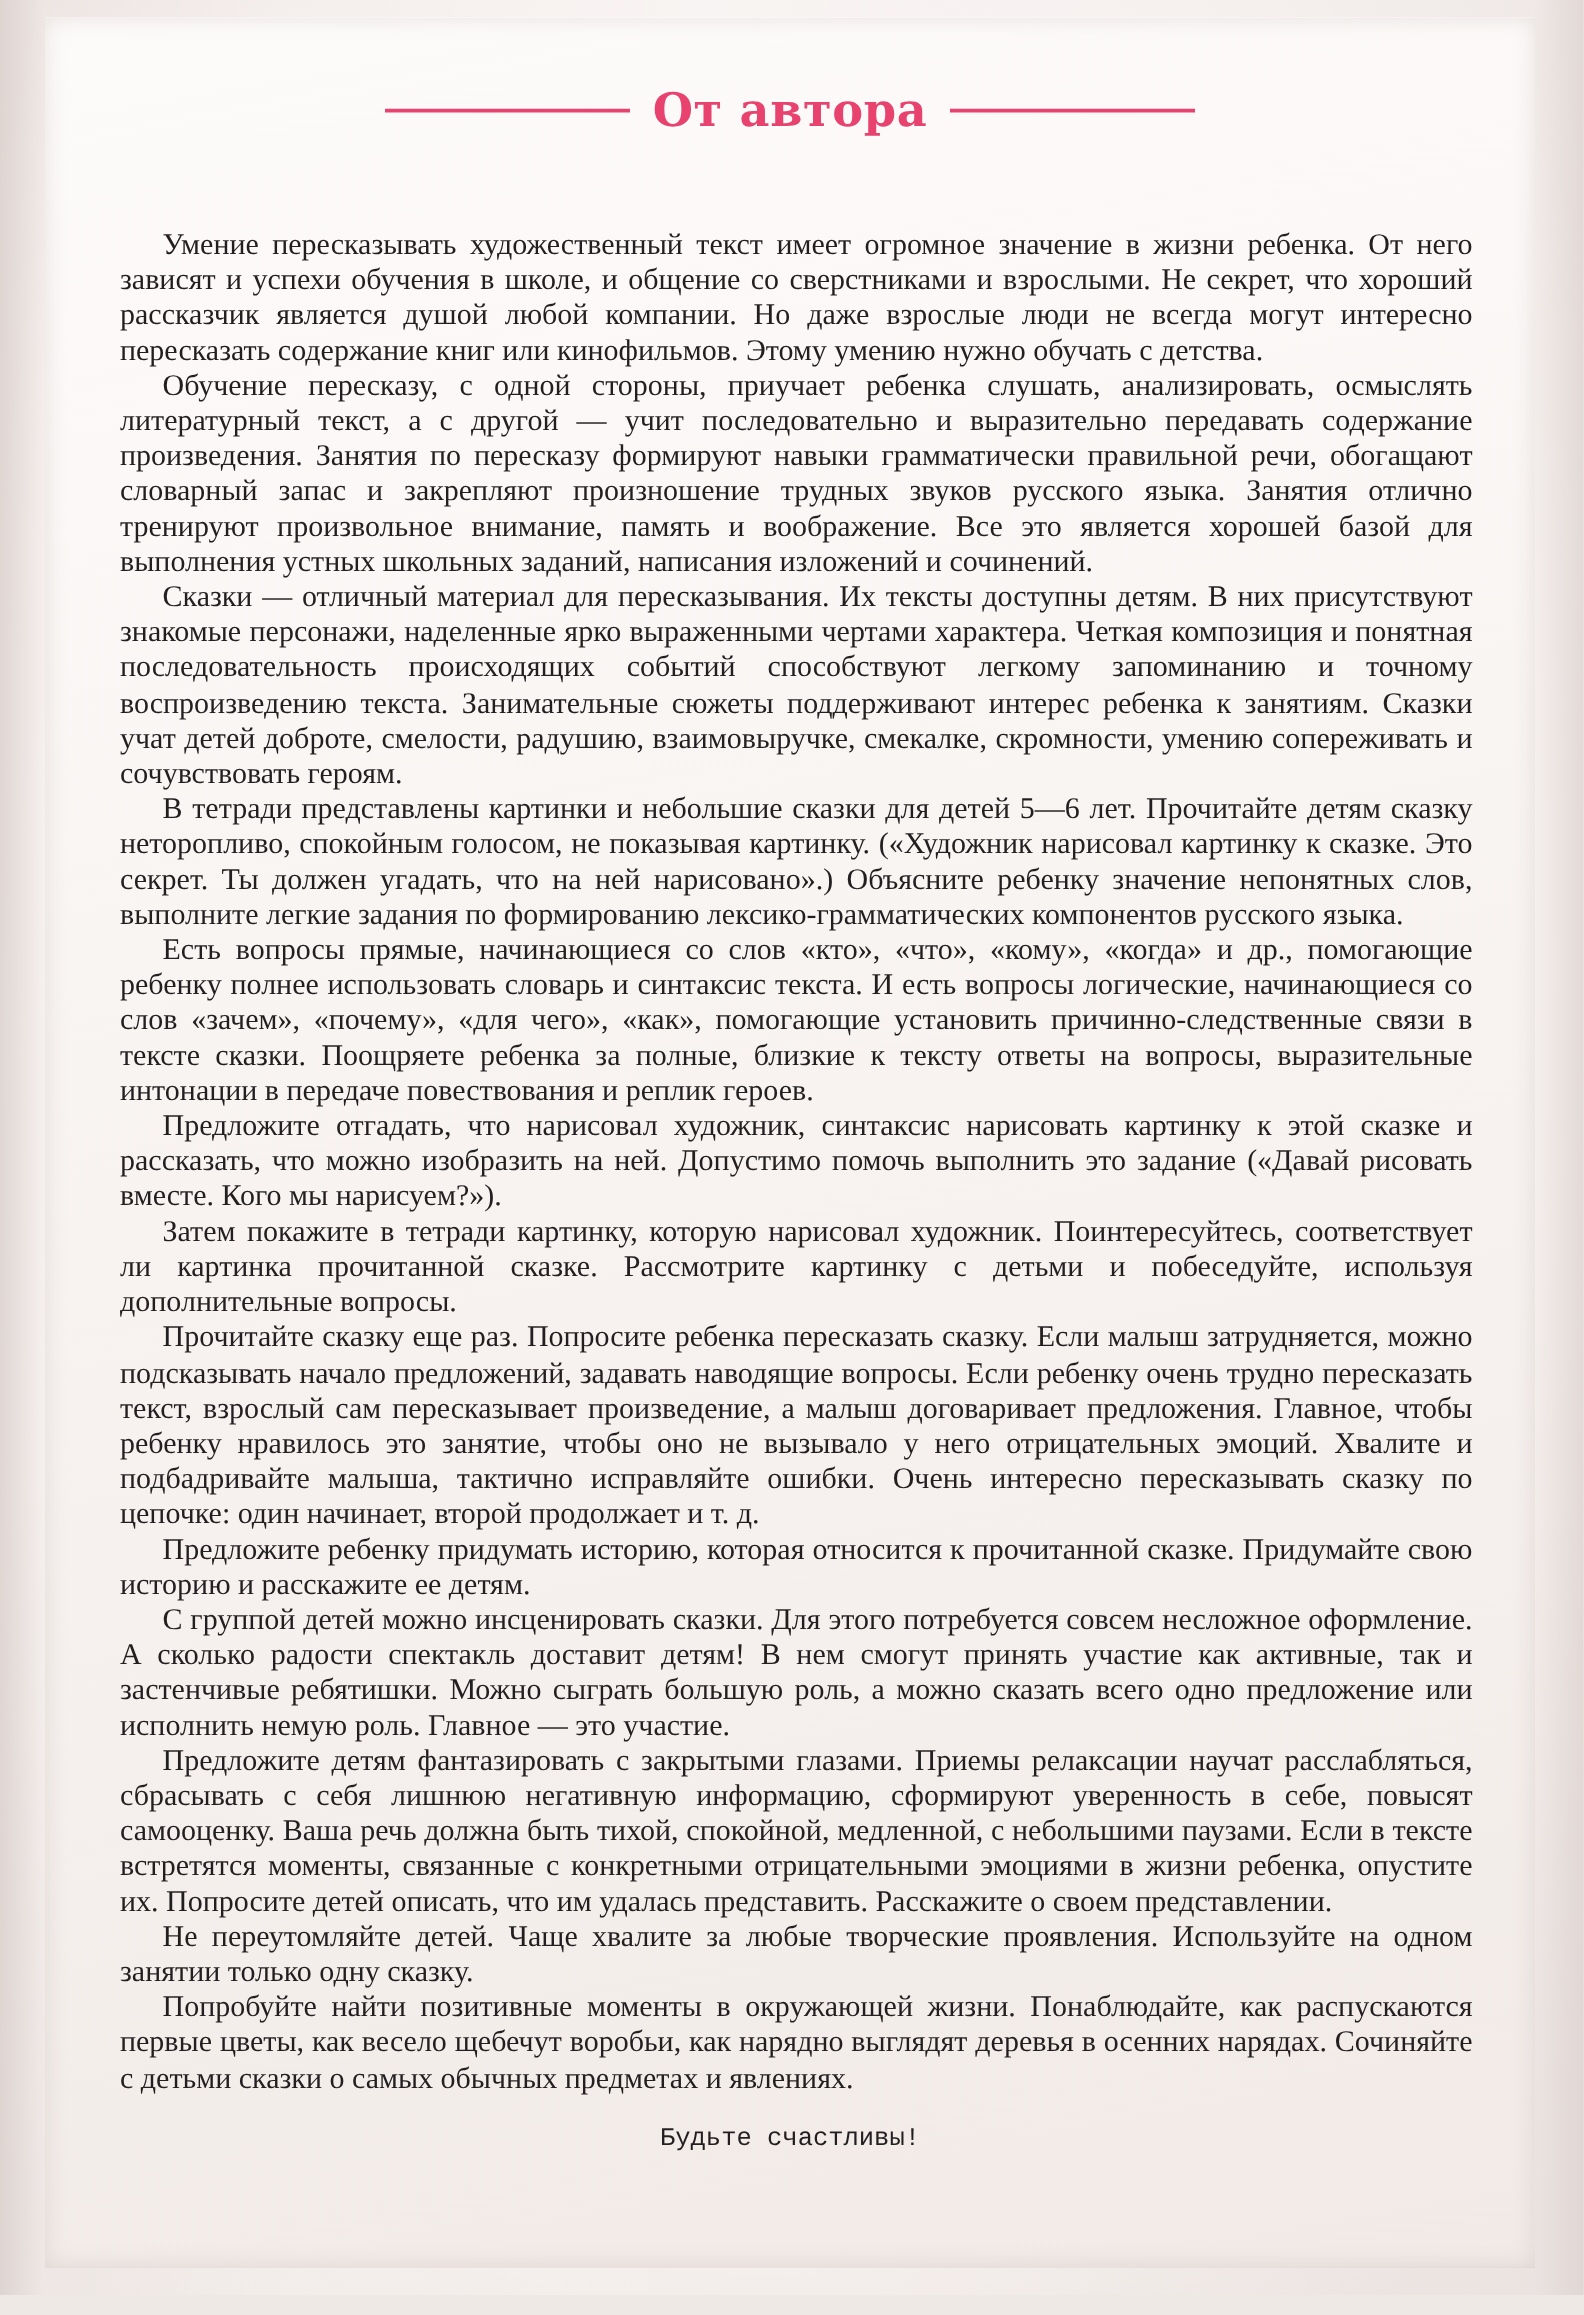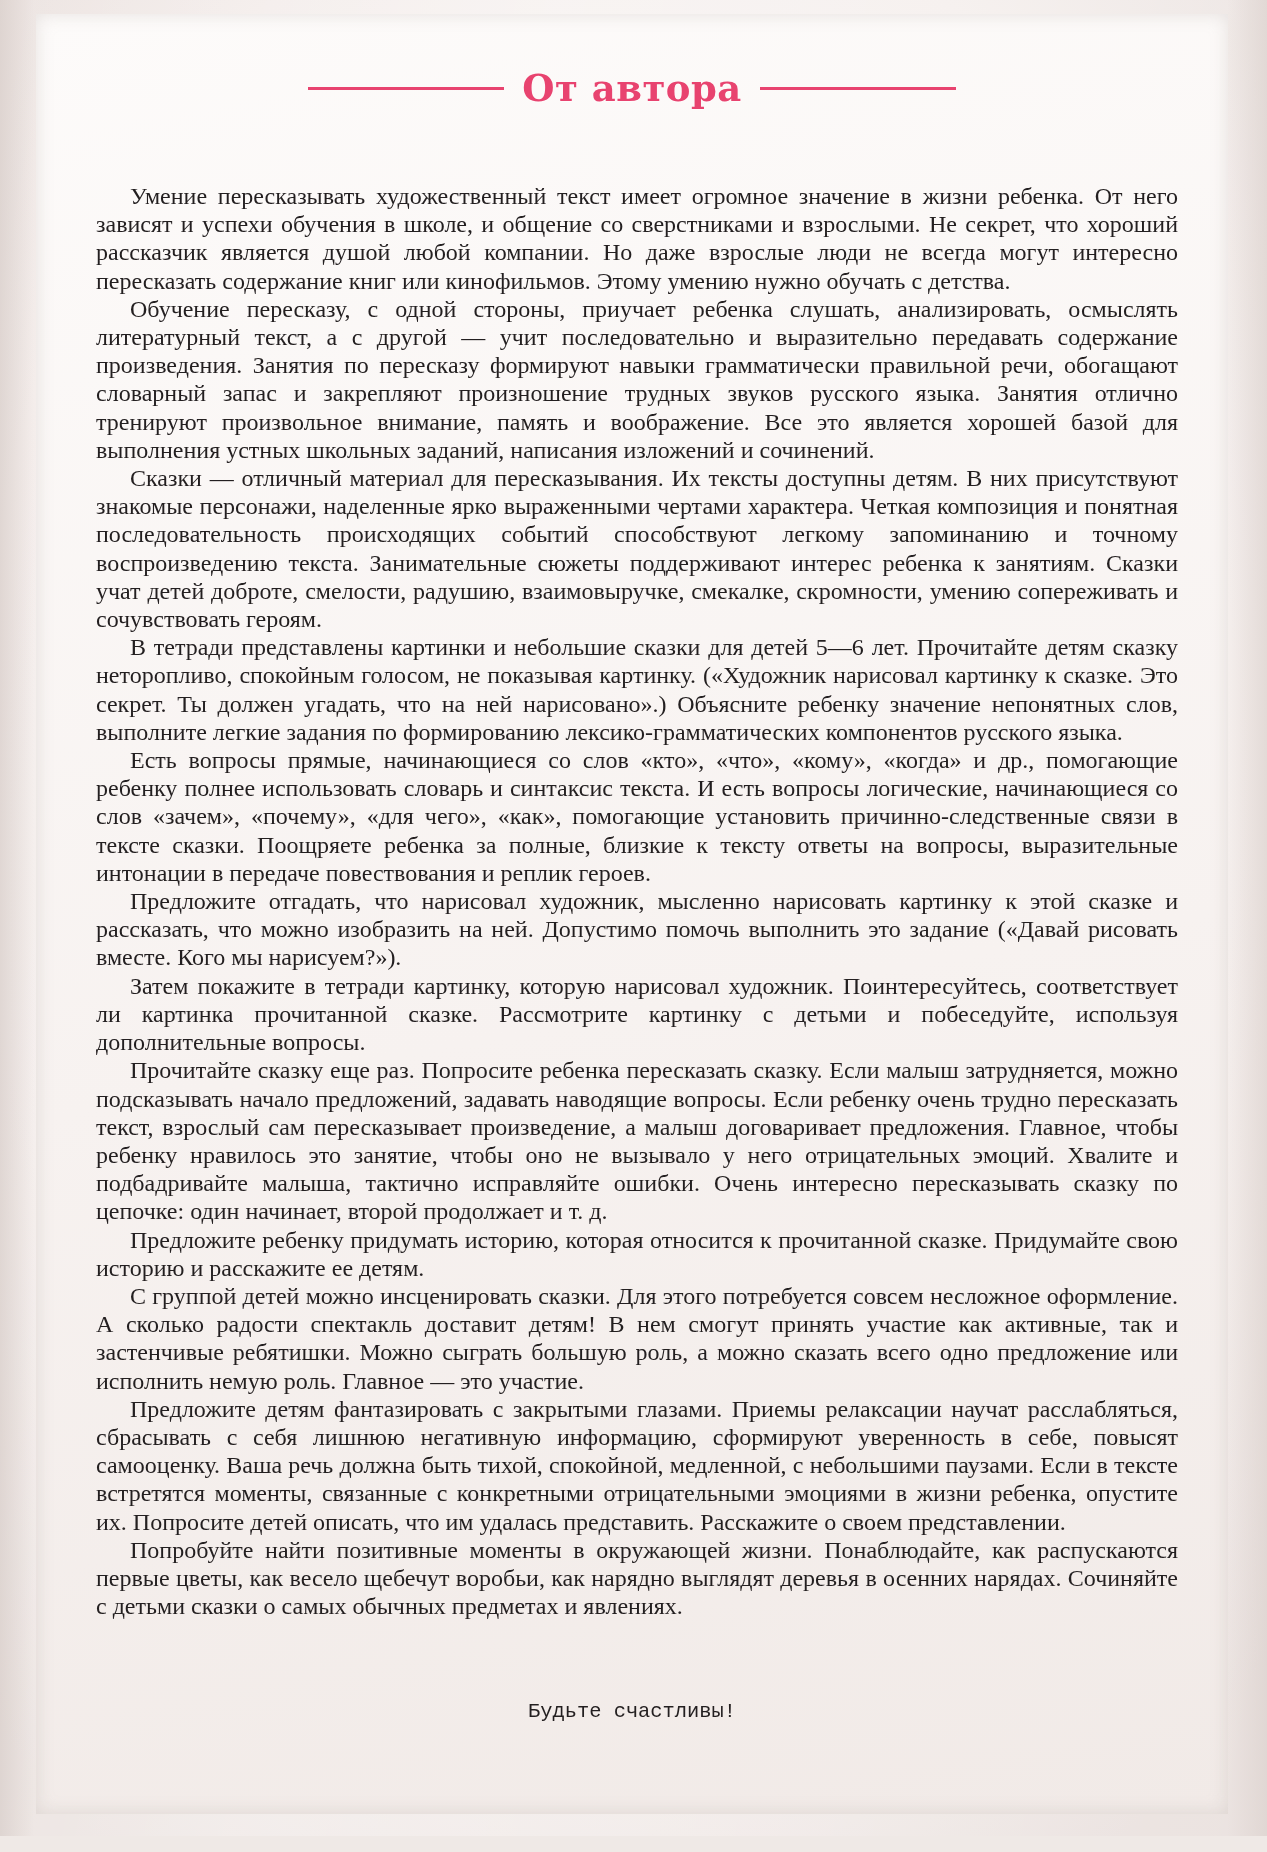--- a/index.html
+++ b/index.html
@@ -115,25 +115,26 @@
       <div class="doc-title">От автора</div>
       <div class="rule right"></div>
     </div>
 
     <div class="body-text">
       <p>Умение пересказывать художественный текст имеет огромное значение в жизни ребенка. От него зависят и успехи обучения в школе, и общение со сверстниками и взрослыми. Не секрет, что хороший рассказчик является душой любой компании. Но даже взрослые люди не всегда могут интересно пересказать содержание книг или кинофильмов. Этому умению нужно обучать с детства.</p>
       <p>Обучение пересказу, с одной стороны, приучает ребенка слушать, анализировать, осмыслять литературный текст, а с другой — учит последовательно и выразительно передавать содержание произведения. Занятия по пересказу формируют навыки грамматически правильной речи, обогащают словарный запас и закрепляют произношение трудных звуков русского языка. Занятия отлично тренируют произвольное внимание, память и воображение. Все это является хорошей базой для выполнения устных школьных заданий, написания изложений и сочинений.</p>
       <p>Сказки — отличный материал для пересказывания. Их тексты доступны детям. В них присутствуют знакомые персонажи, наделенные ярко выраженными чертами характера. Четкая композиция и понятная последовательность происходящих событий способствуют легкому запоминанию и точному воспроизведению текста. Занимательные сюжеты поддерживают интерес ребенка к занятиям. Сказки учат детей доброте, смелости, радушию, взаимовыручке, смекалке, скромности, умению сопереживать и сочувствовать героям.</p>
       <p>В тетради представлены картинки и небольшие сказки для детей 5—6 лет. Прочитайте детям сказку неторопливо, спокойным голосом, не показывая картинку. («Художник нарисовал картинку к сказке. Это секрет. Ты должен угадать, что на ней нарисовано».) Объясните ребенку значение непонятных слов, выполните легкие задания по формированию лексико-грамматических компонентов русского языка.</p>
       <p>Есть вопросы прямые, начинающиеся со слов «кто», «что», «кому», «когда» и др., помогающие ребенку полнее использовать словарь и синтаксис текста. И есть вопросы логические, начинающиеся со слов «зачем», «почему», «для чего», «как», помогающие установить причинно-следственные связи в тексте сказки. Поощряете ребенка за полные, близкие к тексту ответы на вопросы, выразительные интонации в передаче повествования и реплик героев.</p>
-      <p>Предложите отгадать, что нарисовал художник, мысленно нарисовать картинку к этой сказке и рассказать, что можно изобразить на ней. Допустимо помочь выполнить это задание («Давай рисовать вместе. Кого мы нарисуем?»).</p>
+      <p>Предложите отгадать, что нарисовал художник, синтаксис нарисовать картинку к этой сказке и рассказать, что можно изобразить на ней. Допустимо помочь выполнить это задание («Давай рисовать вместе. Кого мы нарисуем?»).</p>
       <p>Затем покажите в тетради картинку, которую нарисовал художник. Поинтересуйтесь, соответствует ли картинка прочитанной сказке. Рассмотрите картинку с детьми и побеседуйте, используя дополнительные вопросы.</p>
       <p>Прочитайте сказку еще раз. Попросите ребенка пересказать сказку. Если малыш затрудняется, можно подсказывать начало предложений, задавать наводящие вопросы. Если ребенку очень трудно пересказать текст, взрослый сам пересказывает произведение, а малыш договаривает предложения. Главное, чтобы ребенку нравилось это занятие, чтобы оно не вызывало у него отрицательных эмоций. Хвалите и подбадривайте малыша, тактично исправляйте ошибки. Очень интересно пересказывать сказку по цепочке: один начинает, второй продолжает и т. д.</p>
       <p>Предложите ребенку придумать историю, которая относится к прочитанной сказке. Придумайте свою историю и расскажите ее детям.</p>
       <p>С группой детей можно инсценировать сказки. Для этого потребуется совсем несложное оформление. А сколько радости спектакль доставит детям! В нем смогут принять участие как активные, так и застенчивые ребятишки. Можно сыграть большую роль, а можно сказать всего одно предложение или исполнить немую роль. Главное — это участие.</p>
       <p>Предложите детям фантазировать с закрытыми глазами. Приемы релаксации научат расслабляться, сбрасывать с себя лишнюю негативную информацию, сформируют уверенность в себе, повысят самооценку. Ваша речь должна быть тихой, спокойной, медленной, с небольшими паузами. Если в тексте встретятся моменты, связанные с конкретными отрицательными эмоциями в жизни ребенка, опустите их. Попросите детей описать, что им удалась представить. Расскажите о своем представлении.</p>
+      <p>Не переутомляйте детей. Чаще хвалите за любые творческие проявления. Используйте на одном занятии только одну сказку.</p>
       <p>Попробуйте найти позитивные моменты в окружающей жизни. Понаблюдайте, как распускаются первые цветы, как весело щебечут воробьи, как нарядно выглядят деревья в осенних нарядах. Сочиняйте с детьми сказки о самых обычных предметах и явлениях.</p>
     </div>
 
     <div class="closing">Будьте счастливы!</div>
 
   </div>
 </div>
 
 </body></html>

